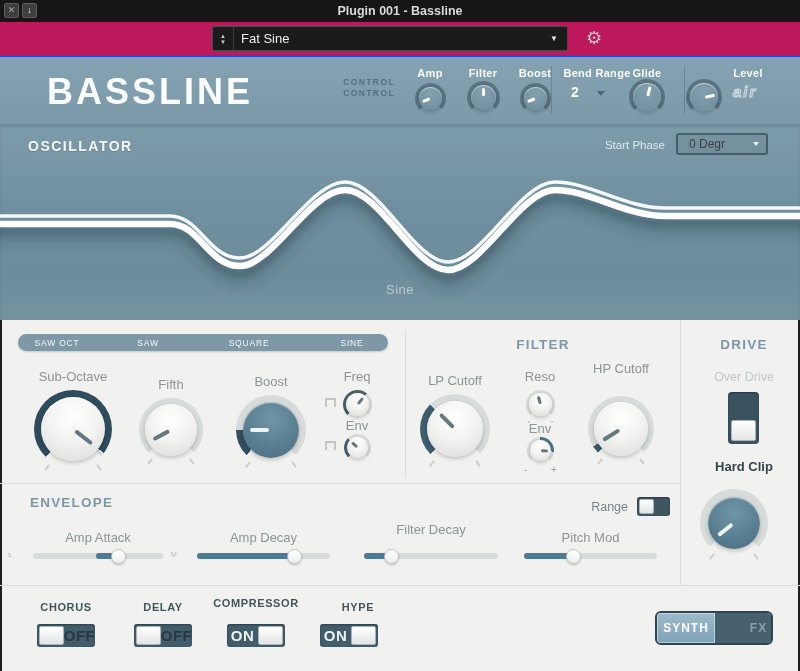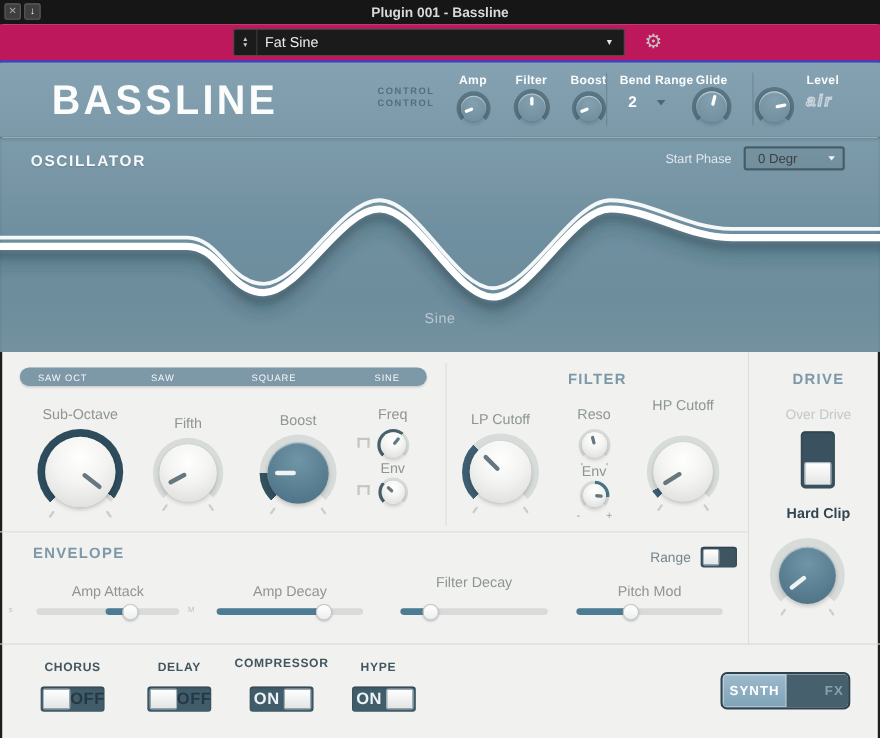--- a/index.html
+++ b/index.html
@@ -255,21 +255,21 @@
       <div class="fx-label" style="left:163px;top:601px;">DELAY</div>
       <div class="htoggle" style="left:134px;top:624px;width:58px;height:23px;background:#415d6b;">
         <div class="handle" style="left:2px;width:25px;"></div>
         <div class="txt" style="right:0;width:31px;color:rgba(18,32,40,.6);">OFF</div>
       </div>
       <div class="fx-label" style="left:256px;top:597px;">COMPRESSOR</div>
       <div class="htoggle" style="left:227px;top:624px;width:58px;height:23px;background:#415d6b;">
         <div class="txt" style="left:0;width:31px;color:#eef4f5;">ON</div>
         <div class="handle" style="right:2px;width:25px;"></div>
       </div>
-      <div class="fx-label" style="left:344px;top:601px;">HYPE</div>
+      <div class="fx-label" style="left:358px;top:601px;">HYPE</div>
       <div class="htoggle" style="left:320px;top:624px;width:58px;height:23px;background:#415d6b;">
         <div class="txt" style="left:0;width:31px;color:#eef4f5;">ON</div>
         <div class="handle" style="right:2px;width:25px;"></div>
       </div>
     </div>
   <div class="synthfx">
     <div class="synth">SYNTH</div>
     <div class="fx">FX</div>
   </div>
 

